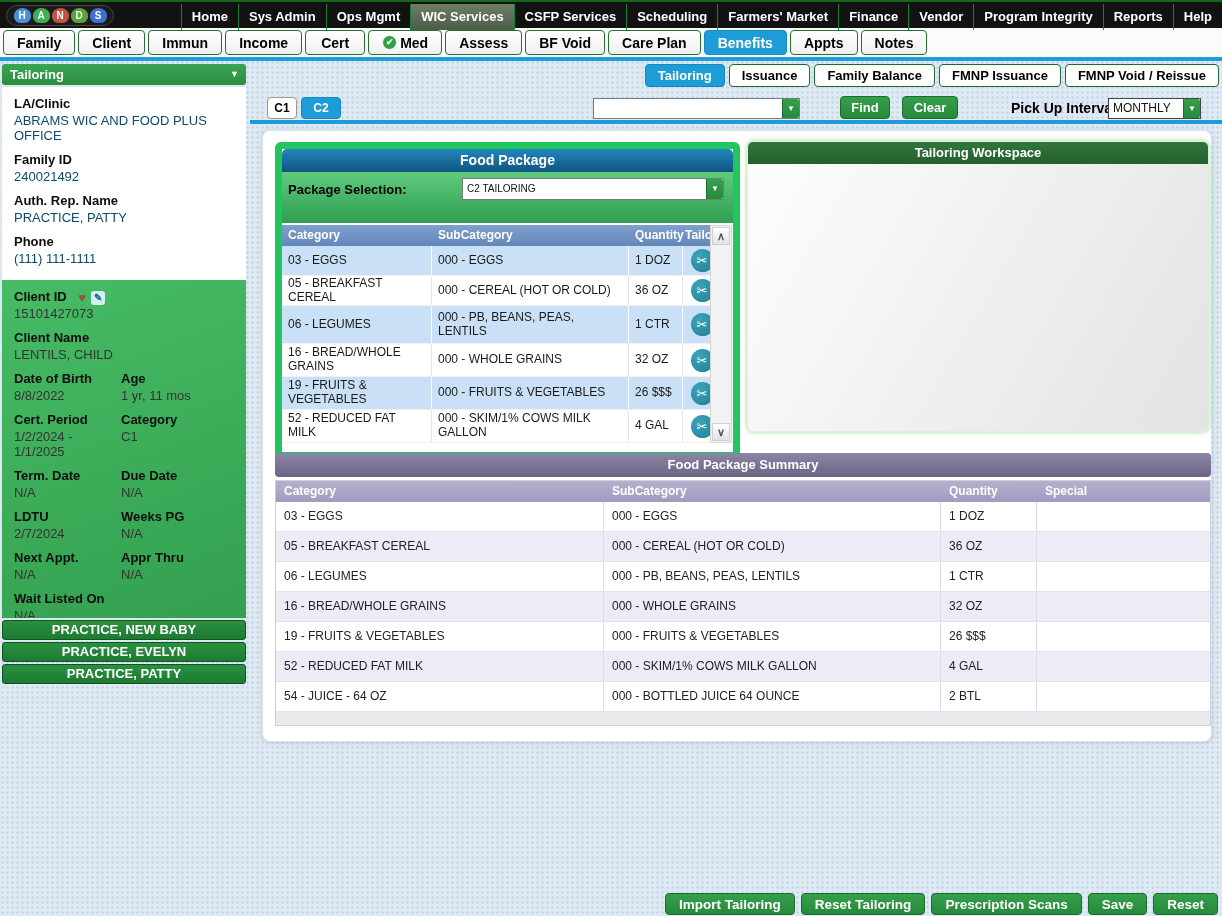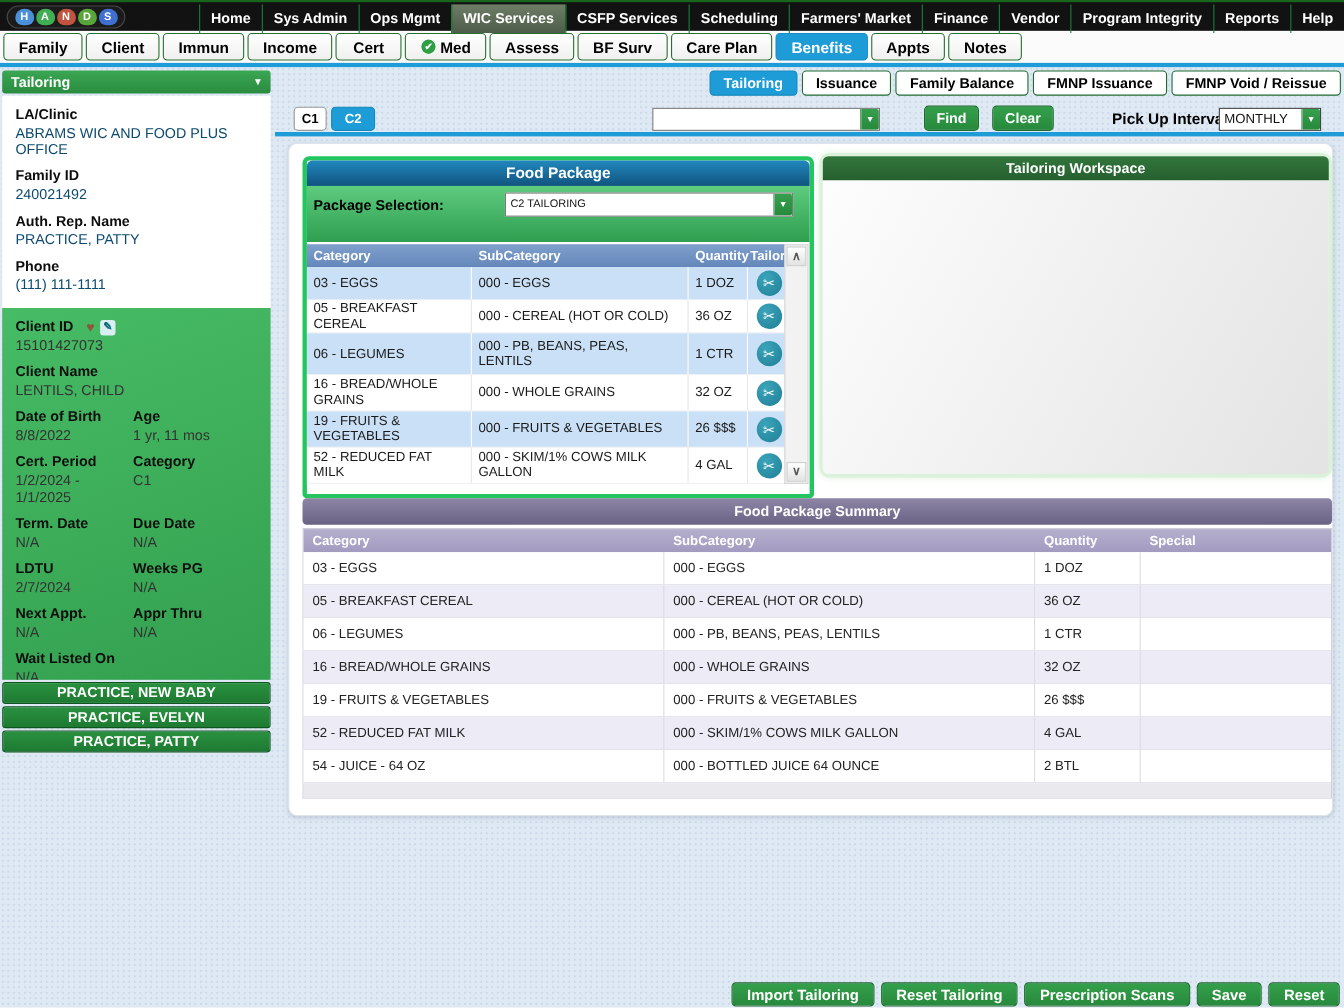--- a/index.html
+++ b/index.html
@@ -94,21 +94,21 @@
   .pickup-lbl { left:763px; top:0; line-height:26px; font-weight:bold; font-size:14px; color:#000; }
   .pickup-combo { left:860px; top:3px; width:93px; height:21px; border-color:#444; }
 
   
   .content { position:absolute; left:262px; top:130px; width:950px; height:612px;
     background:#fff; border:1px solid #dfe4ea; border-radius:8px;
     box-shadow:0 1px 4px rgba(120,140,160,.3); }
 
   
   .fp { position:absolute; left:12px; top:11px; width:465px;
-    border:4px solid #22c55e; border-radius:6px 6px 4px 4px; background:#fff; padding-bottom:9px; }
+    border:7px solid #22c55e; border-radius:6px 6px 4px 4px; background:#fff; padding-bottom:9px; }
   .fp-header { height:23px; background:linear-gradient(#2187bd,#11547f);
     border-radius:5px 5px 0 0; color:#fff; font-weight:bold; font-size:14px;
     text-align:center; line-height:23px; }
   .fp-selrow { height:51px; background:linear-gradient(#5ecb7e,#2f9e4f); position:relative; }
   .fp-selrow .sel-lbl { position:absolute; left:6px; top:0; line-height:35px;
     font-weight:bold; font-size:13px; color:#000; }
   .fp-combo { position:absolute; left:180px; top:6px; width:262px; height:22px; }
   .fp-combo .combo-text { line-height:20px; font-size:10px; }
   .fp-combo .combo-arrow { line-height:20px; }
   .fp-table { position:relative; margin-top:2px; }
@@ -200,21 +200,21 @@
   <div class="tab">Family</div>
   <div class="tab">Client</div>
   <div class="tab">Immun</div>
   <div class="tab">Income</div>
   <div class="tab">Cert</div>
   <div class="tab">
     <span class="check-badge">✔</span>
     <span>Med</span>
   </div>
   <div class="tab">Assess</div>
-  <div class="tab">BF Surv</div>
+  <div class="tab">BF Void</div>
   <div class="tab">Care Plan</div>
   <div class="tab active">Benefits</div>
   <div class="tab">Appts</div>
   <div class="tab">Notes</div>
 </div>
 <div class="bluebar"></div>
 
 <aside class="sidebar">
   <div class="side-header">
     <span>Tailoring</span>

